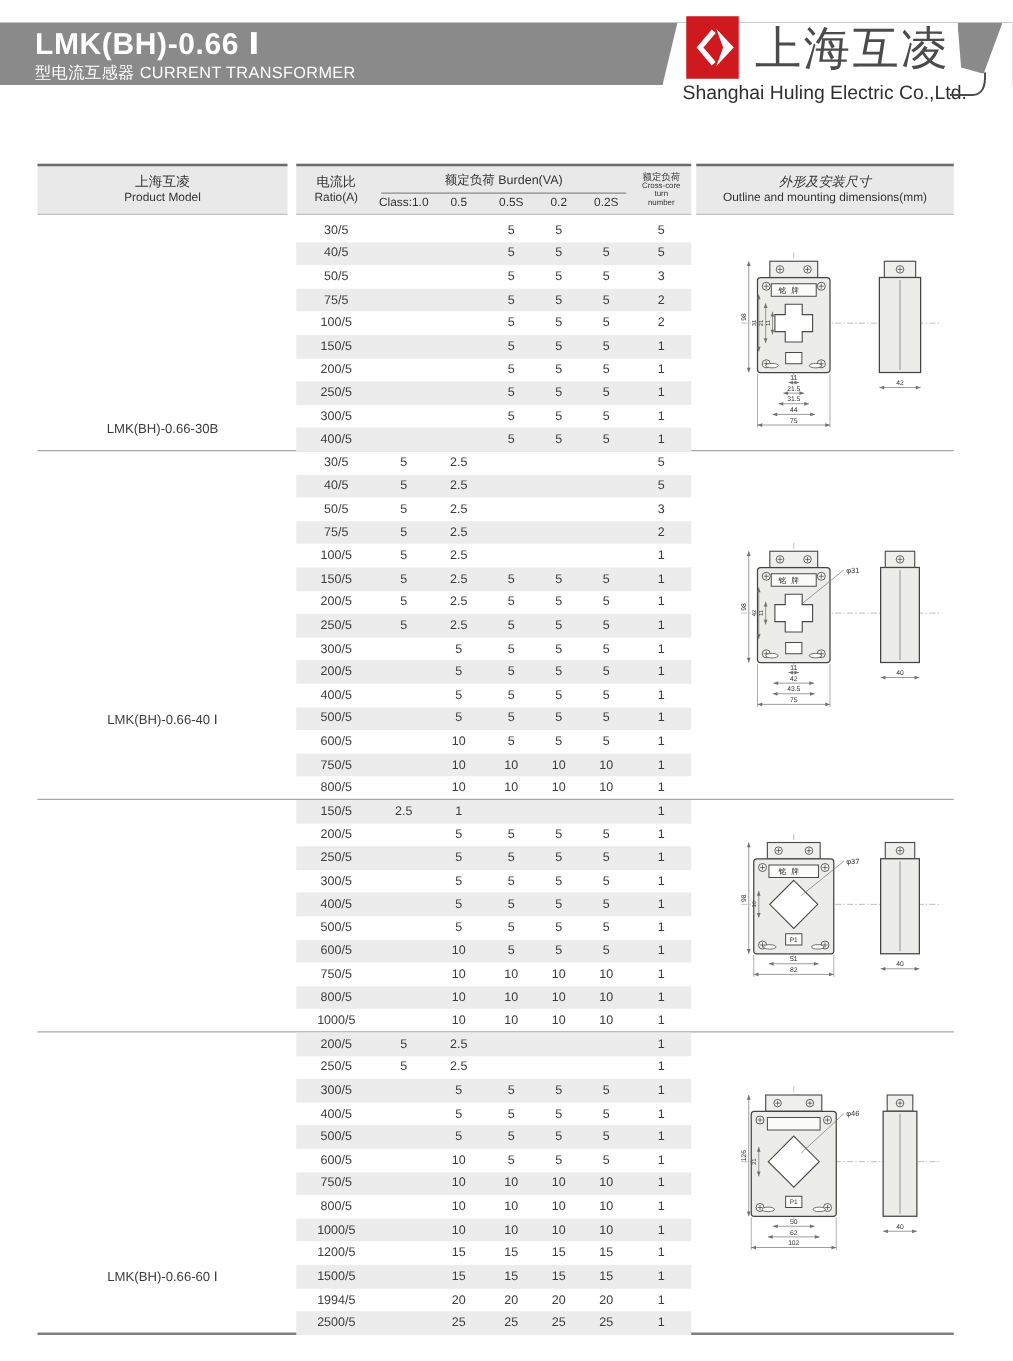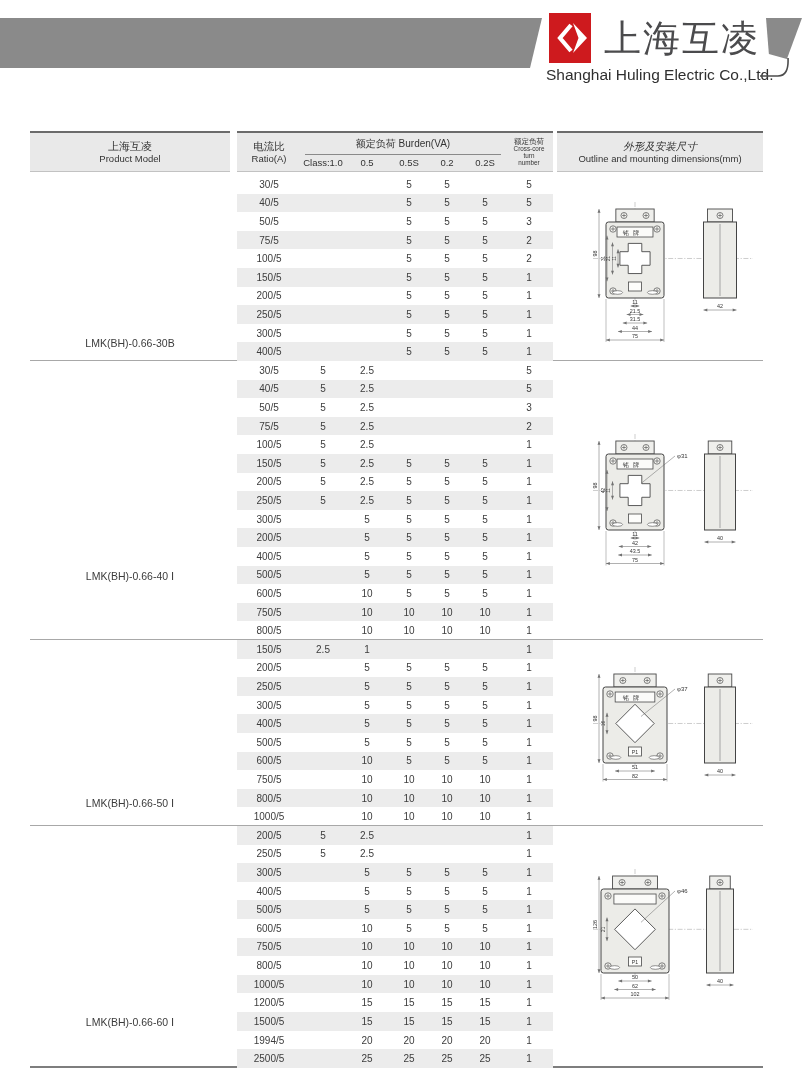--- a/index.html
+++ b/index.html
@@ -51,20 +51,25 @@
   .gright{position:absolute;left:527px;top:0;width:206px;height:100%;
           display:flex;align-items:center;justify-content:center;}
 </style>
 </head>
 <body>
 
 <div class="banner">
   <div class="band"></div>
   <div class="band-cut"></div>
   <div class="band-wedge"></div>
+  <div class="banner-title">LMK(BH)-0.66 Ⅰ</div>
+  <div class="banner-sub">
+    <span>型电流互感器</span>
+    <span>CURRENT TRANSFORMER</span>
+  </div>
   <div class="logo-mark">
     <svg width="42" height="50" viewBox="0 0 42 50">
       <path d="M 22 12 L 11 25 L 22 38" fill="none" stroke="#fff" stroke-width="4.2"></path>
       <path d="M 24 10 L 38 25 L 24 40 L 29.5 25 Z" fill="#fff"></path>
     </svg>
   </div>
   <div class="brand-cn">上海互凌</div>
   <div class="company">Shanghai Huling Electric Co.,Ltd.</div>
   <div class="curve">
     <svg width="46" height="26" viewBox="0 0 46 26">
@@ -495,23 +500,20 @@
             <line x1="147.5" y1="117" x2="178.5" y2="117" stroke="#707070" stroke-width="0.55"></line>
             <polygon points="147.5,117 151.3,115.5 151.3,118.5" fill="#707070"></polygon>
             <polygon points="178.5,117 174.7,115.5 174.7,118.5" fill="#707070"></polygon>
             <text x="163" y="115.2" font-size="5.4" text-anchor="middle" fill="#333">40</text>
             <line x1="84" y1="58.47999999999999" x2="118" y2="31" stroke="#707070" stroke-width="0.55"></line>
             <text x="120" y="33" font-size="6" fill="#333">φ31</text>
           </svg>
         </div>
       </div>
       <div class="tgroup" style="height: 186px;">
-        <div class="gleft">
-          <div class="model-label" style="bottom: 16px;">LMK(BH)-0.66-50 Ⅰ</div>
-        </div>
         <div class="gmid">
           <div class="trow alt" style="height: 18.6px;">
             <div class="tcell" style="width: 64px;">150/5</div>
             <div class="tcell" style="width: 44px;">2.5</div>
             <div class="tcell" style="width: 44px;">1</div>
             <div class="tcell" style="width: 40px;"></div>
             <div class="tcell" style="width: 36px;"></div>
             <div class="tcell" style="width: 40px;"></div>
             <div class="tcell" style="width: 48px;">1</div>
           </div>

